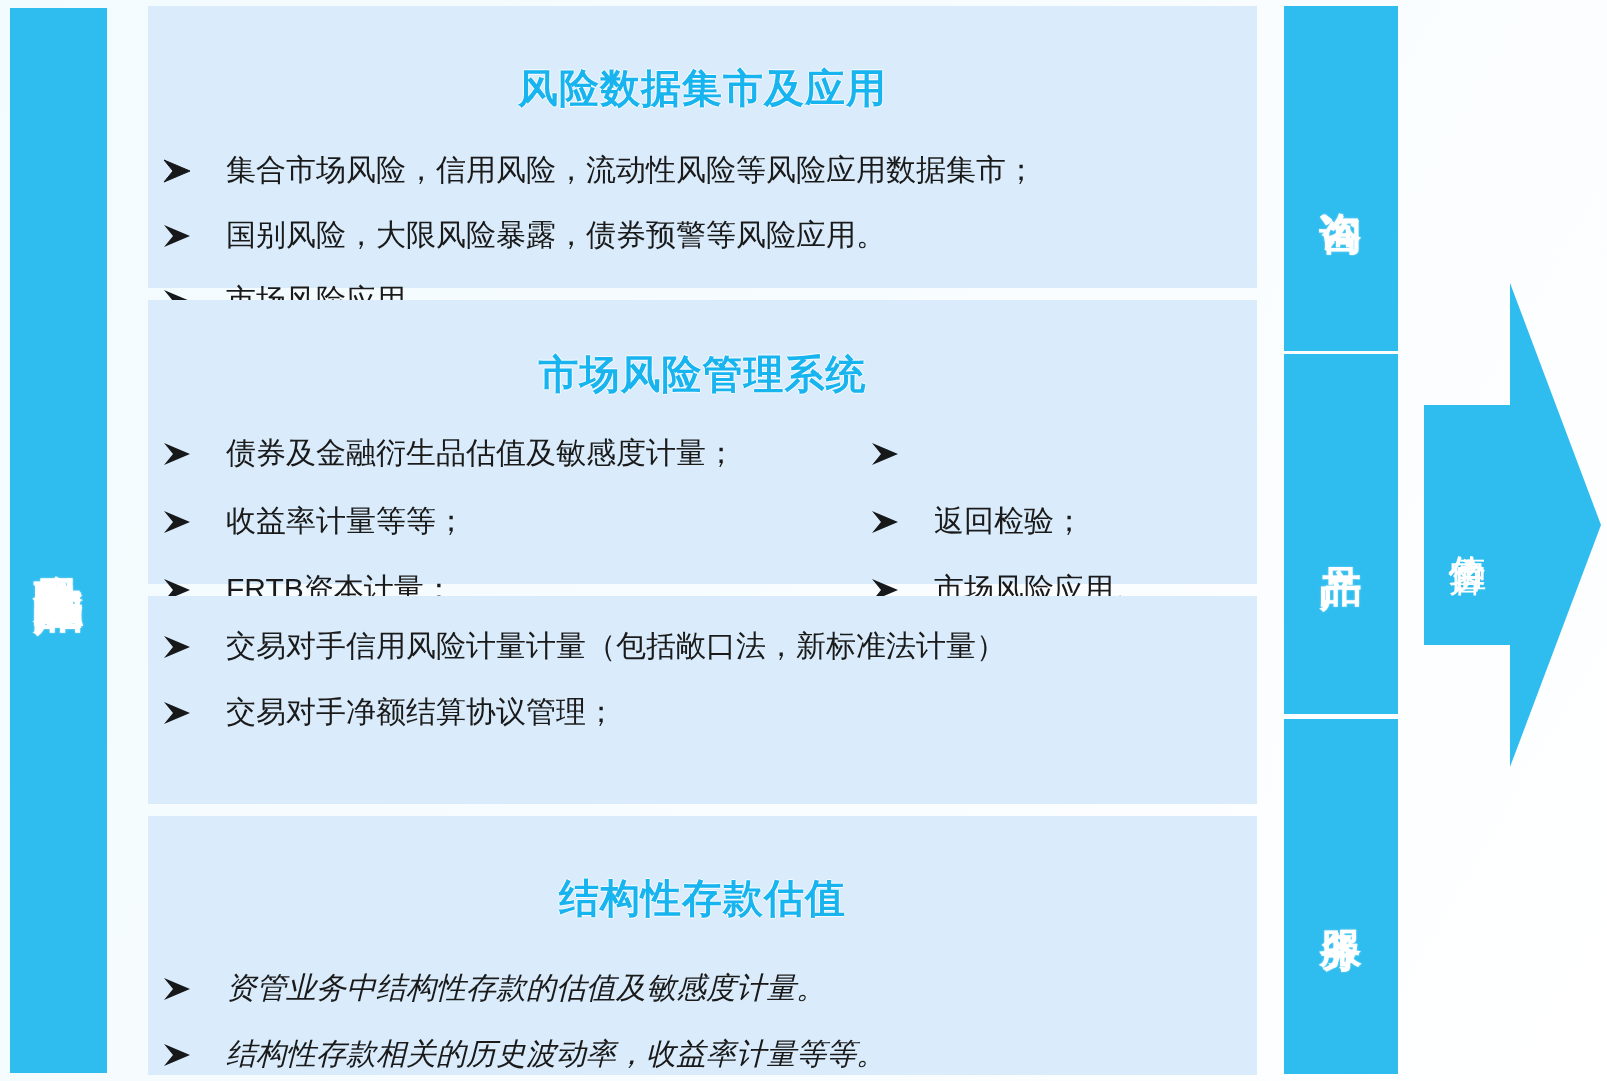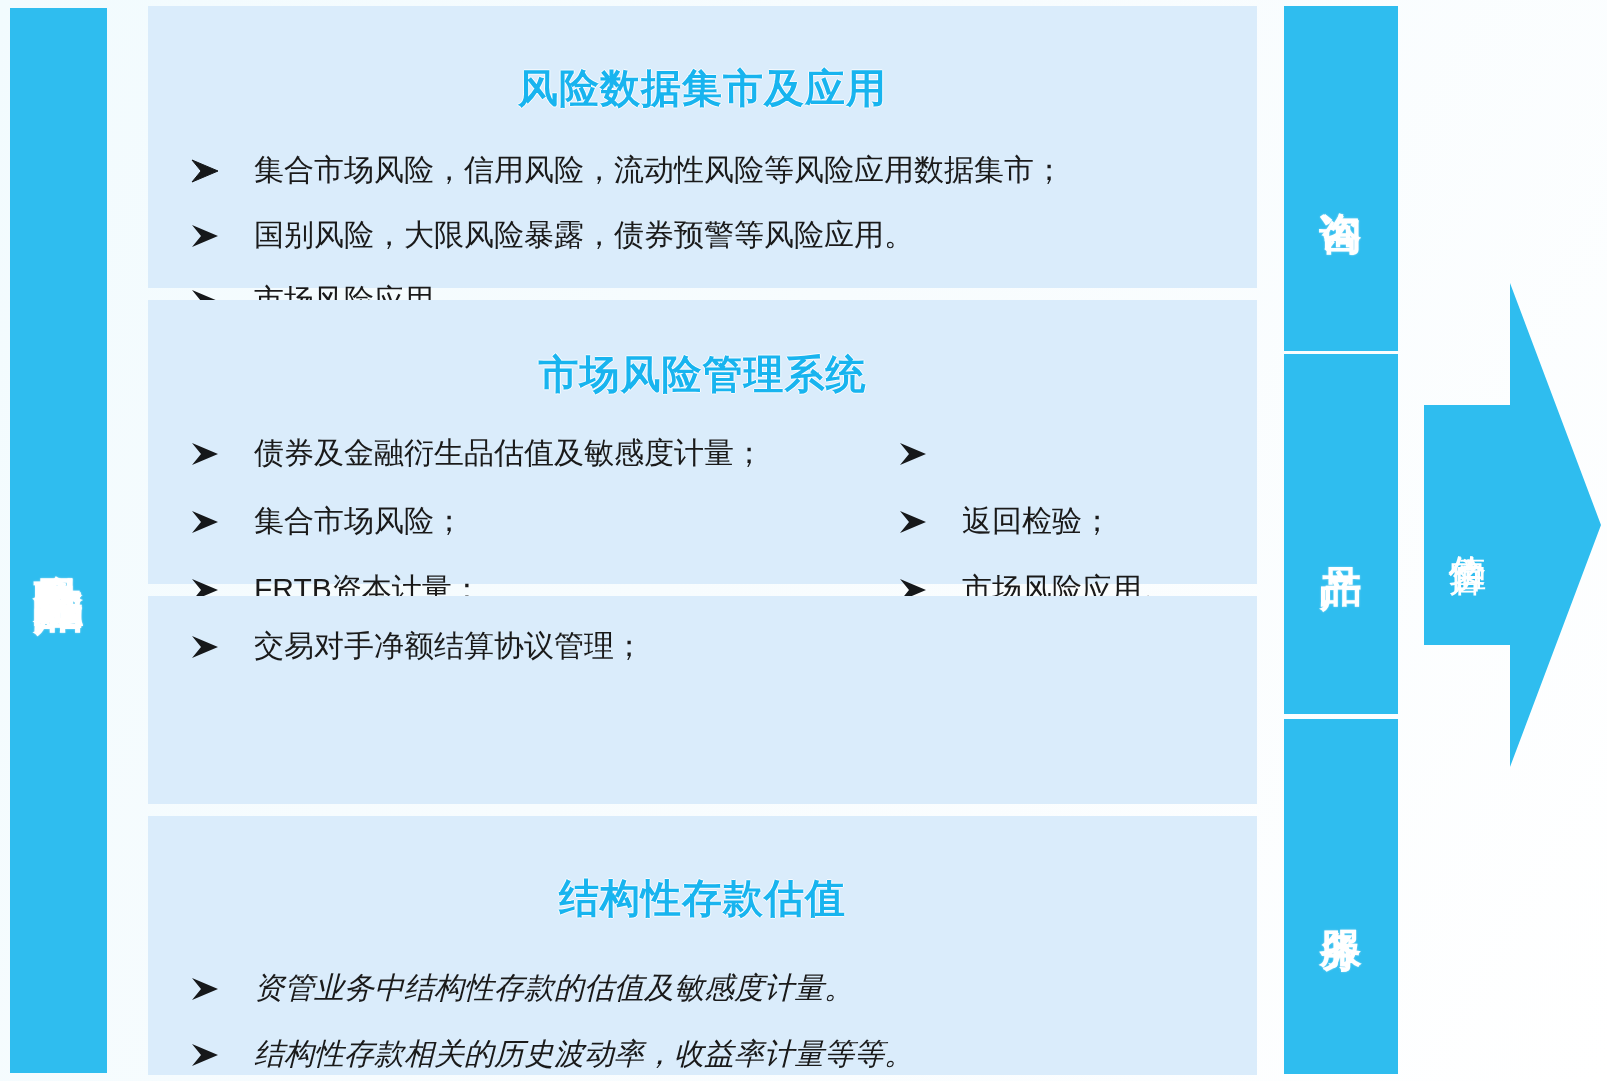--- a/index.html
+++ b/index.html
@@ -77,21 +77,20 @@
     display: grid;
     grid-template-columns: 700px 1fr;
     column-gap: 8px;
   }
   .bullet {
     display: flex;
     align-items: flex-start;
     color: #1a1a1a;
     font-size: 30px;
     line-height: 1.2;
-    padding-left: 28px;
   }
   .bullet-marker {
     flex: 0 0 auto;
     width: 78px;
     text-align: left;
     padding-left: 14px;
     box-sizing: border-box;
     color: #16181a;
     font-size: 26px;
     line-height: 1.25;
@@ -242,21 +241,21 @@
               <path d="M2 2 L28 13 L2 24 L11 13 Z" fill="#16181a"></path>
             </svg>
         </span>
       </li>
       <li class="bullet">
         <span class="bullet-marker">
           <svg width="30" height="26" viewBox="0 0 30 26" aria-hidden="true">
               <path d="M2 2 L28 13 L2 24 L11 13 Z" fill="#16181a"></path>
             </svg>
         </span>
-        <span class="bullet-text">集合市场风险；</span>
+        <span class="bullet-text">收益率计量等等；</span>
       </li>
       <li class="bullet">
         <span class="bullet-marker">
           <svg width="30" height="26" viewBox="0 0 30 26" aria-hidden="true">
               <path d="M2 2 L28 13 L2 24 L11 13 Z" fill="#16181a"></path>
             </svg>
         </span>
         <span class="bullet-text">返回检验；</span>
       </li>
       <li class="bullet">
@@ -273,20 +272,28 @@
               <path d="M2 2 L28 13 L2 24 L11 13 Z" fill="#16181a"></path>
             </svg>
         </span>
         <span class="bullet-text">市场风险应用。</span>
       </li>
     </ul>
   </section>
 
   <section class="panel" id="panel-3">
     <ul class="bullets">
+      <li class="bullet">
+        <span class="bullet-marker">
+          <svg width="30" height="26" viewBox="0 0 30 26" aria-hidden="true">
+              <path d="M2 2 L28 13 L2 24 L11 13 Z" fill="#16181a"></path>
+            </svg>
+        </span>
+        <span class="bullet-text">交易对手信用风险计量计量（包括敞口法，新标准法计量）</span>
+      </li>
       <li class="bullet">
         <span class="bullet-marker">
           <svg width="30" height="26" viewBox="0 0 30 26" aria-hidden="true">
               <path d="M2 2 L28 13 L2 24 L11 13 Z" fill="#16181a"></path>
             </svg>
         </span>
         <span class="bullet-text">交易对手净额结算协议管理；</span>
       </li>
     </ul>
   </section>

